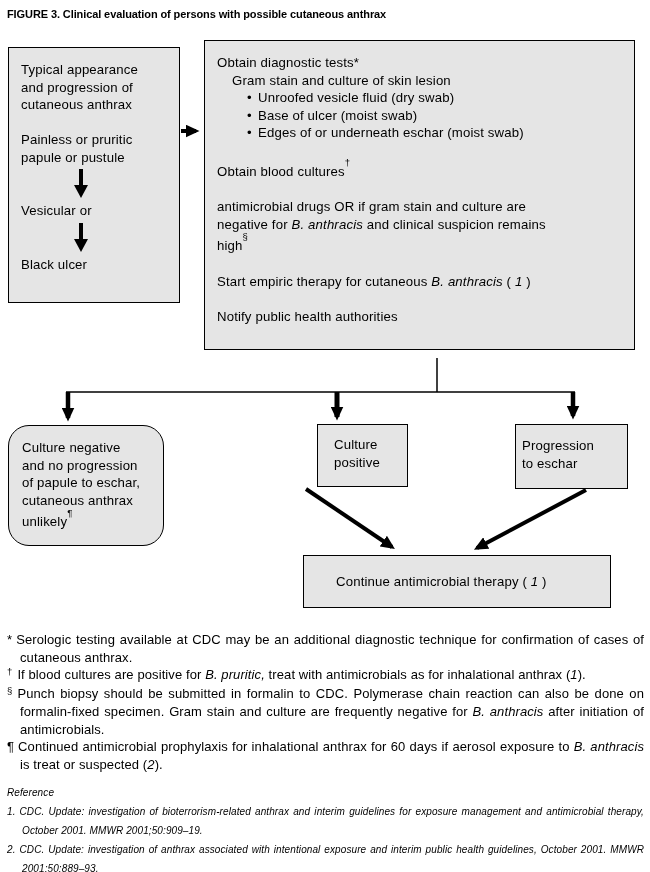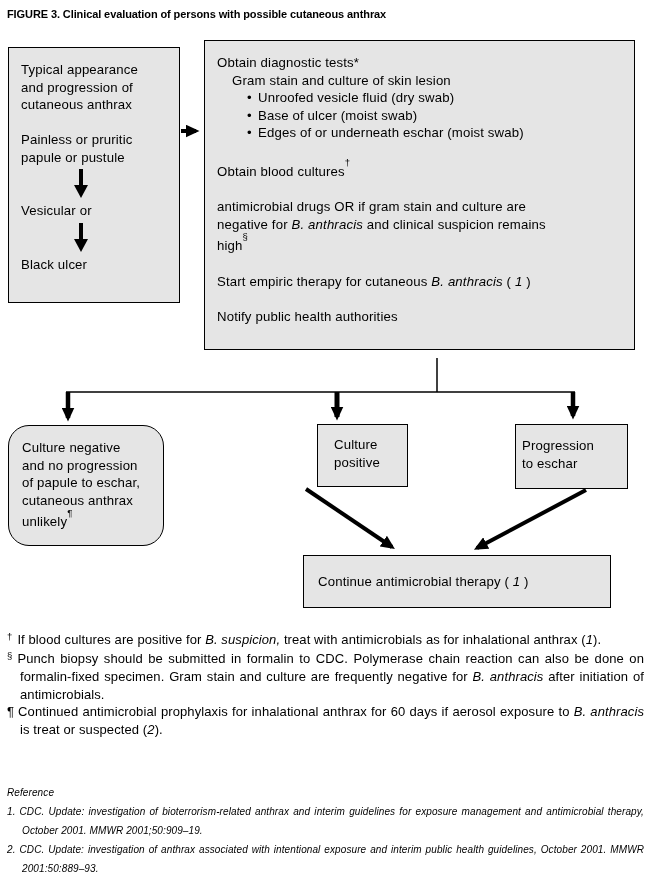--- a/index.html
+++ b/index.html
@@ -21,21 +21,21 @@
   .ln { line-height:17.5px; white-space:nowrap; }
   .gap { height:17.5px; }
   .ind1 { padding-left:15px; }
   .bullet-row { padding-left:30px; }
   .bdot { display:inline-block; width:11px; }
   .box-typical { left:8px; top:47px; width:172px; height:256px; padding:13px 10px 0 12px; }
   .box-main { left:204px; top:40px; width:431px; height:310px; padding:13px 10px 0 12px; }
   .box-cn { left:8px; top:425px; width:156px; height:121px; padding:13px 8px 0 13px;border-radius:21px; }
   .box-cp { left:277px; top:424px; width:91px; height:63px; padding:11px 6px 0 16px;margin-left:40px; }
   .box-pe { left:515px; top:424px; width:113px; height:65px; padding:12px 6px 0 6px; }
-  .box-ct { left:303px; top:555px; width:308px; height:53px; display:flex; align-items:center; padding-left:14px; }
+  .box-ct { left:303px; top:555px; width:308px; height:53px; display:flex; align-items:center; padding-left:32px; }
   .arrow-row { height:30px; margin:3px 0 3px 52px; }
   sup.mark { font-size:9.5px; position:relative; top:-5px; letter-spacing:0; }
   i.sp { font-style:italic; }
   .fnotes {
     position:absolute; left:7px; top:631px; width:637px;
     font-size:13px; letter-spacing:0.1px;
   }
   .fn { line-height:17.5px; text-align:justify; padding-left:13px; text-indent:-13px; }
   .fnm { margin-right:4px; }
   .fnm.supm { font-size:9.5px; position:relative; top:-4px; margin-right:5px; }
@@ -127,21 +127,22 @@
   <div class="box box-pe">
     <div class="ln">Progression</div>
     <div class="ln">to eschar</div>
   </div>
 
   <div class="box box-ct">
     <div class="ln"><span>Continue antimicrobial therapy ( </span><i class="sp">1</i><span> )</span></div>
   </div>
 
   <div class="fnotes">
-    <div class="fn"><span class="fnm supm">†</span><span>If blood cultures are positive for </span><i class="sp">B. suspicion,</i><span> treat with antimicrobials as for inhalational anthrax (</span><i class="sp">1</i><span>).</span></div>
+    <div class="fn"><span class="fnm">*</span><span>Serologic testing available at CDC may be an additional diagnostic technique for confirmation of cases of cutaneous anthrax.</span><i class="sp"></i><span></span><i class="sp"></i><span></span></div>
+    <div class="fn"><span class="fnm supm">†</span><span>If blood cultures are positive for </span><i class="sp">B. pruritic,</i><span> treat with antimicrobials as for inhalational anthrax (</span><i class="sp">1</i><span>).</span></div>
     <div class="fn"><span class="fnm supm">§</span><span>Punch biopsy should be submitted in formalin to CDC. Polymerase chain reaction can also be done on formalin-fixed specimen. Gram stain and culture are frequently negative for </span><i class="sp">B. anthracis</i><span> after initiation of antimicrobials.</span><i class="sp"></i><span></span></div>
     <div class="fn"><span class="fnm">¶</span><span>Continued antimicrobial prophylaxis for inhalational anthrax for 60 days if aerosol exposure to </span><i class="sp">B. anthracis</i><span> is treat or suspected (</span><i class="sp">2</i><span>).</span></div>
   </div>
 
   <div class="refs">
     <div class="ref-h">Reference</div>
     <div class="ref"><span class="refnum">1.</span><span>CDC. Update: investigation of bioterrorism-related anthrax and interim guidelines for exposure management and antimicrobial therapy, October 2001. MMWR 2001;50:909–19.</span></div>
     <div class="ref"><span class="refnum">2.</span><span>CDC. Update: investigation of anthrax associated with intentional exposure and interim public health guidelines, October 2001. MMWR 2001;50:889–93.</span></div>
   </div>
 

